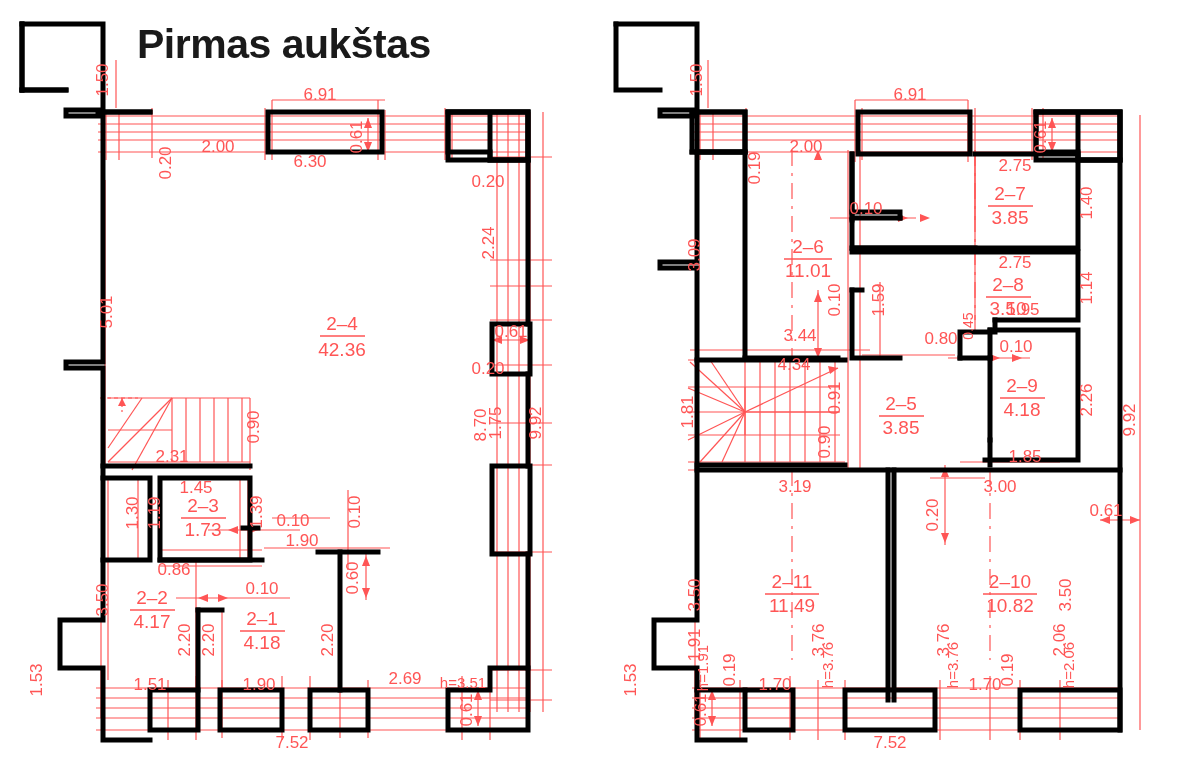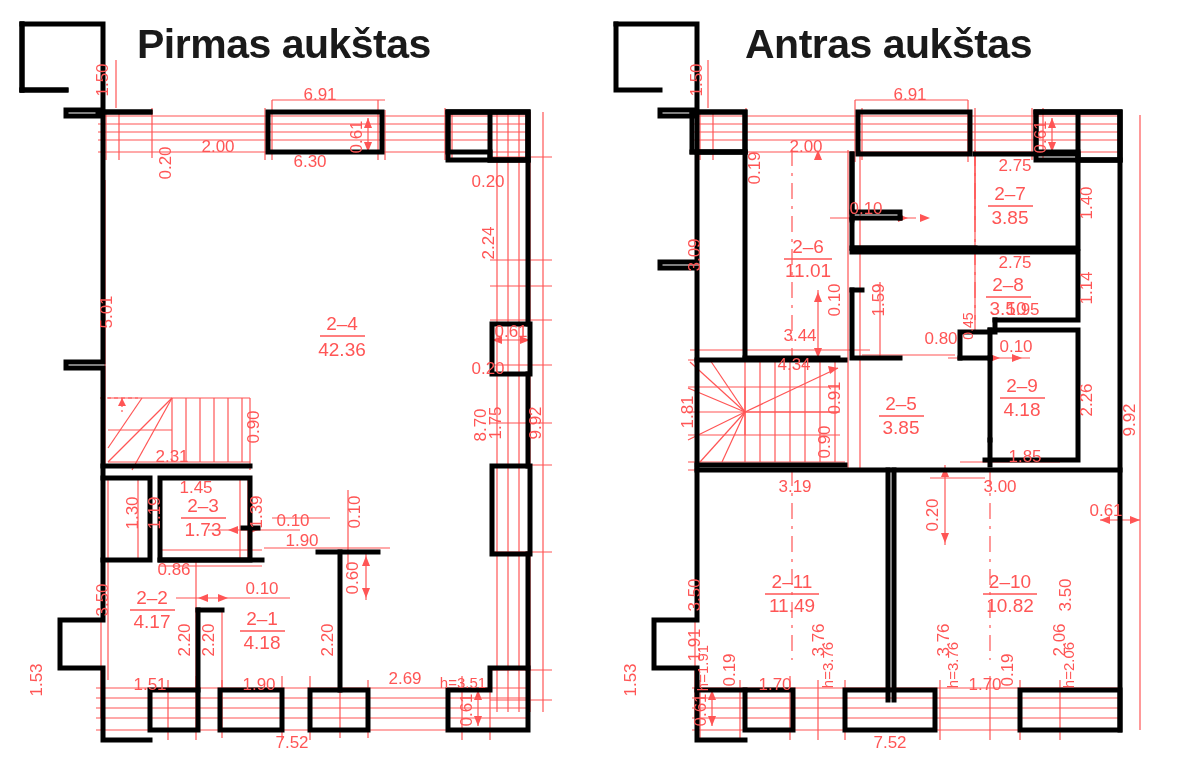--- a/index.html
+++ b/index.html
@@ -23,21 +23,20 @@
   #title-right{left:745px;top:21px;}
   svg{position:absolute;left:0;top:0;}
   text{font-family:"Liberation Sans", sans-serif;}
 </style>
 </head>
 <body>
 
 <div id="stage">
 
   <div class="plan-title" id="title-left">Pirmas aukštas</div>
-  <div class="plan-title" id="title-right">Antras aukštas</div>
 
   <svg id="svg-left" width="1179" height="768" viewBox="0 0 1179 768">
 
     <g stroke="#ff5555" stroke-width="1.2" fill="none">
 
       <line x1="98" y1="116" x2="528" y2="116"></line>
       <line x1="98" y1="124" x2="528" y2="124"></line>
       <line x1="98" y1="132" x2="528" y2="132"></line>
       <line x1="98" y1="140" x2="528" y2="140"></line>
       <line x1="98" y1="152" x2="528" y2="152"></line>

